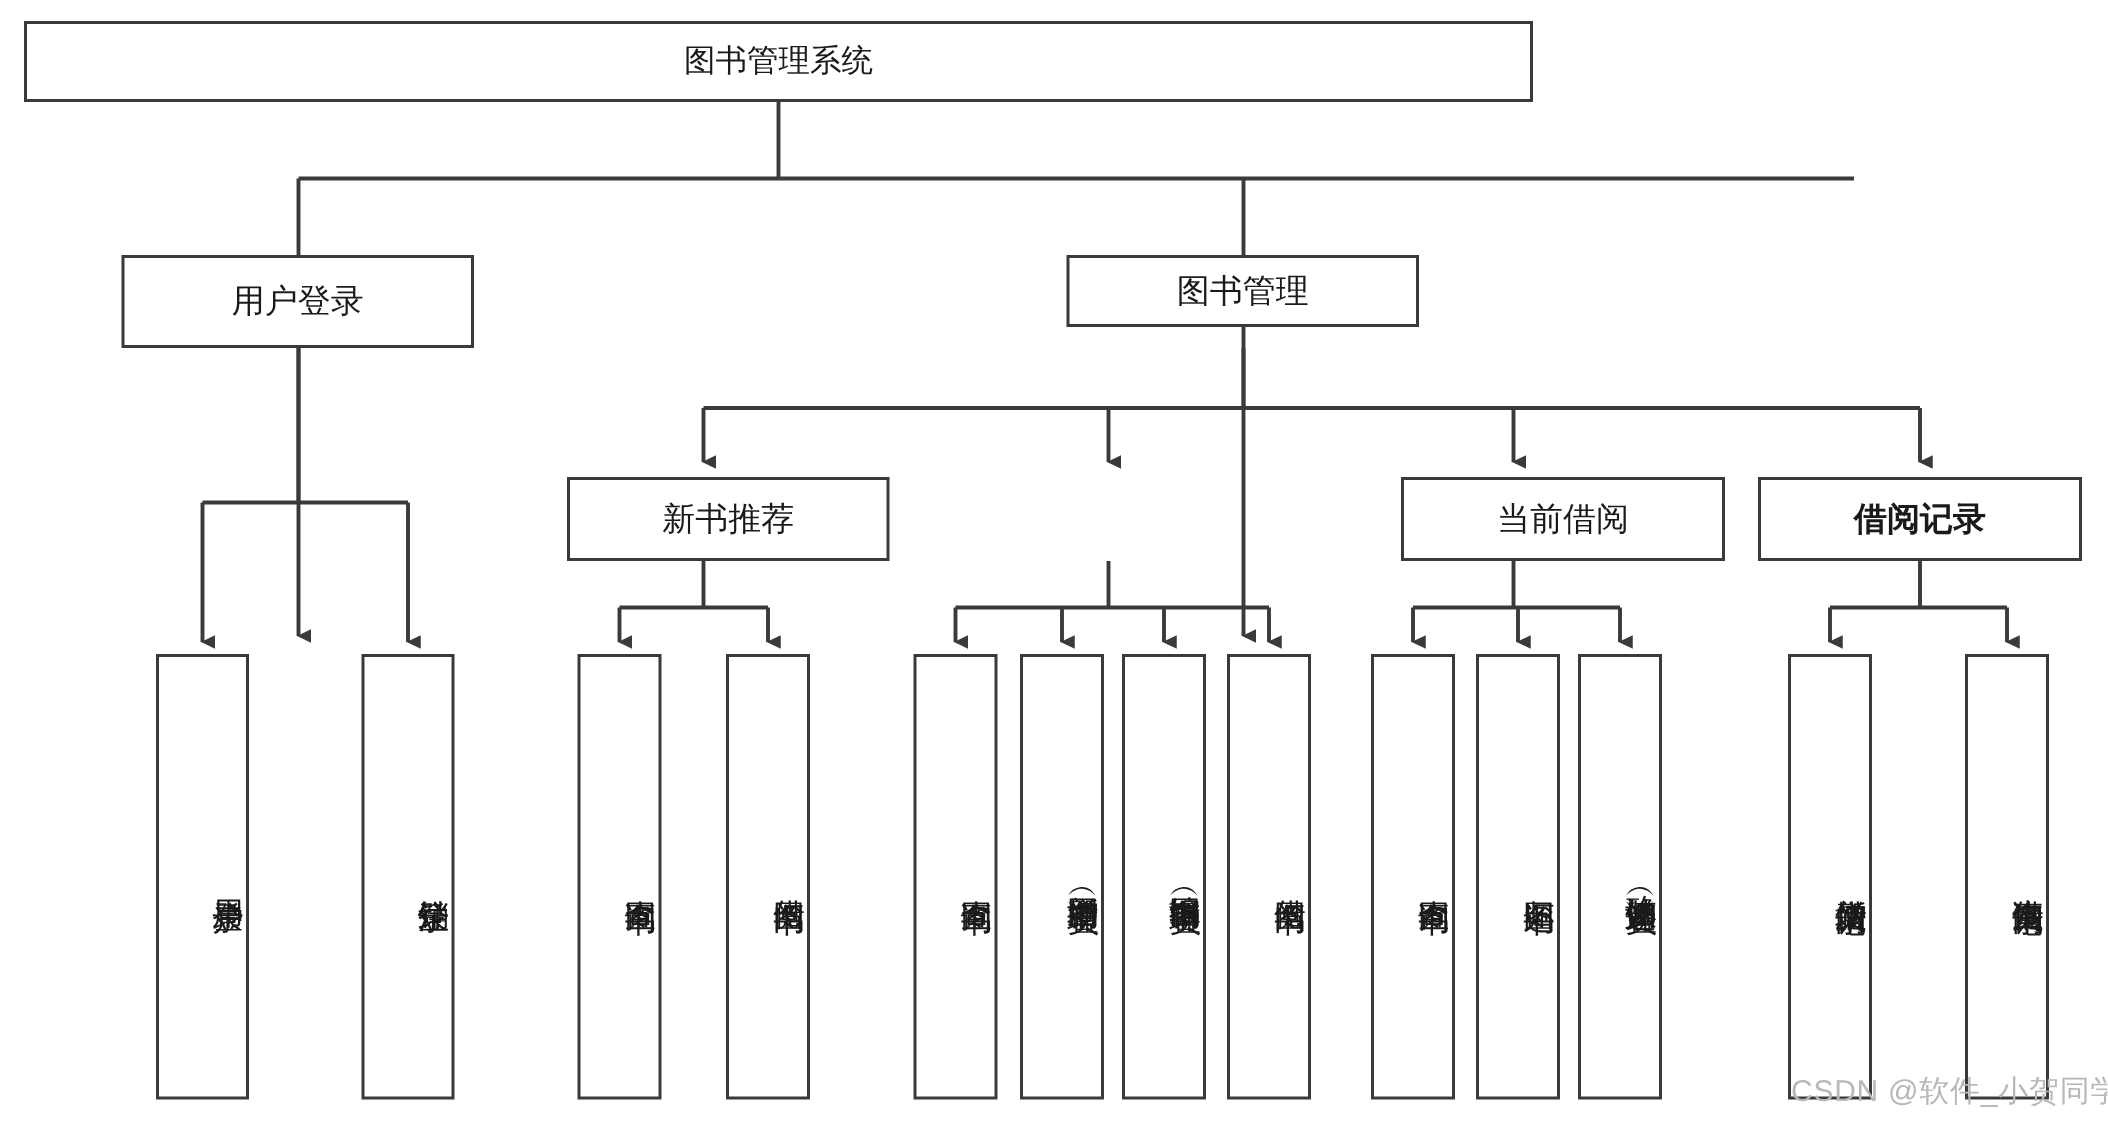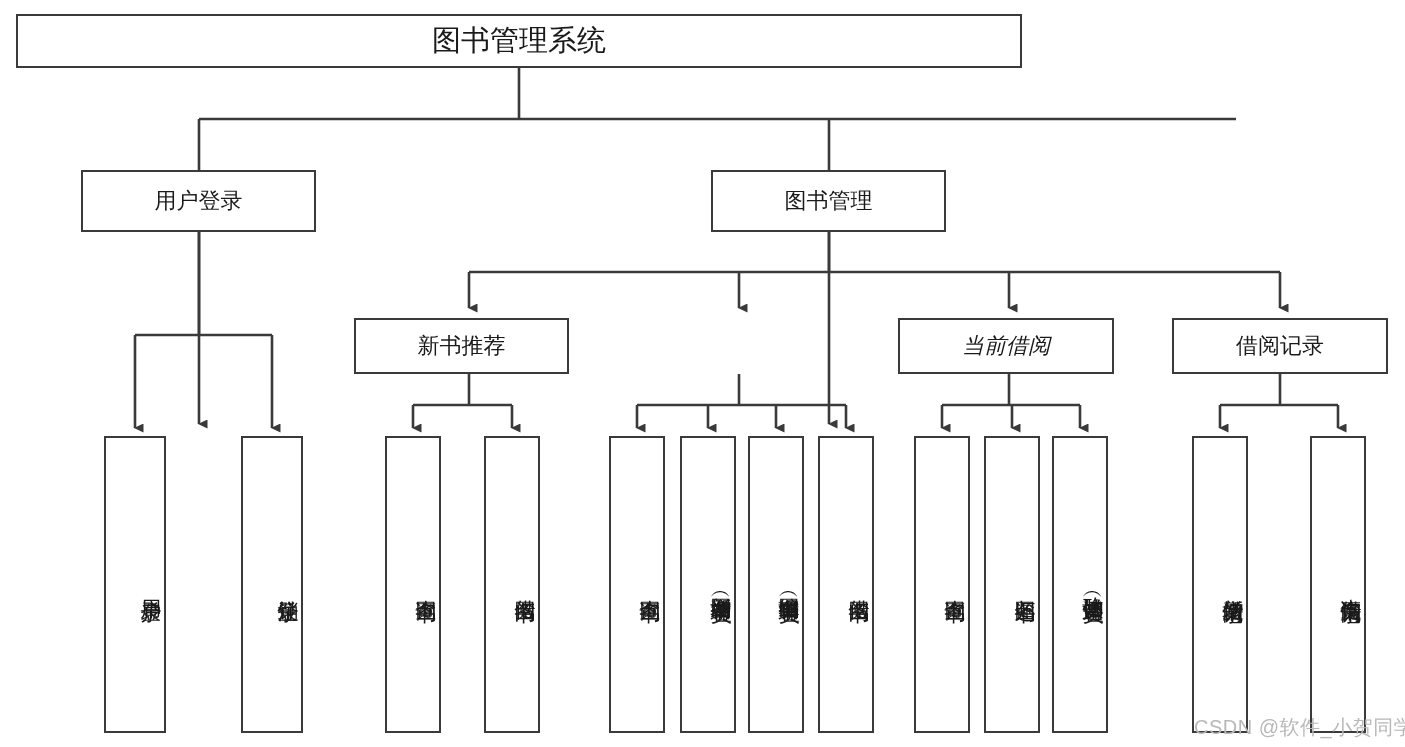--- a/index.html
+++ b/index.html
@@ -34,21 +34,21 @@
     align-items: center;
     justify-content: center;
     color: #1a1a1a;
     line-height: 1.28;
     text-align: center;
   }
   .node.h {
     font-size: 22px;
   }
   .node.root {
-    font-size: 29px;
+    font-size: 21px;
   }
   .node.v {
     font-size: 21px;
     writing-mode: vertical-rl;
     text-orientation: upright;
     letter-spacing: 1px;
     padding: 6px 0;
     align-items: flex-start;
     justify-content: center;
   }
@@ -133,34 +133,34 @@
   </svg>
 
   <div class="node root" style="left:16px; top:14px; width:1006px; height:54px;">
     <span>图书管理系统</span>
   </div>
 
   <div class="node h" style="left:81px; top:170px; width:235px; height:62px;">
     <span>用户登录</span>
   </div>
 
-  <div class="node h" style="left:711px; top:170px; width:235px; height:62px;">
+  <div class="node h" style="left:711px; top:170px; width:235px; height:48px;">
     <span>图书管理</span>
   </div>
 
-  <div class="node h" style="left:354px; top:318px; width:215px; height:56px;">
+  <div class="node h" style="left:378px; top:318px; width:215px; height:56px;">
     <span>新书推荐</span>
   </div>
 
 
-  <div class="node h" style="left:898px; top:318px; width:216px; height:56px;font-style:italic;">
+  <div class="node h" style="left:934px; top:318px; width:216px; height:56px;">
     <span>当前借阅</span>
   </div>
 
-  <div class="node h" style="left:1172px; top:318px; width:216px; height:56px;">
+  <div class="node h" style="left:1172px; top:318px; width:216px; height:56px;font-weight:bold;">
     <span>借阅记录</span>
   </div>
 
   <div class="node v" style="left:104px; top:436px; width:62px; height:297px;">
     <span class="vtext">用户登录</span>
   </div>
 
   <div class="node v" style="left:241px; top:436px; width:62px; height:297px;">
     <span class="vtext">注销登录</span>
   </div>

